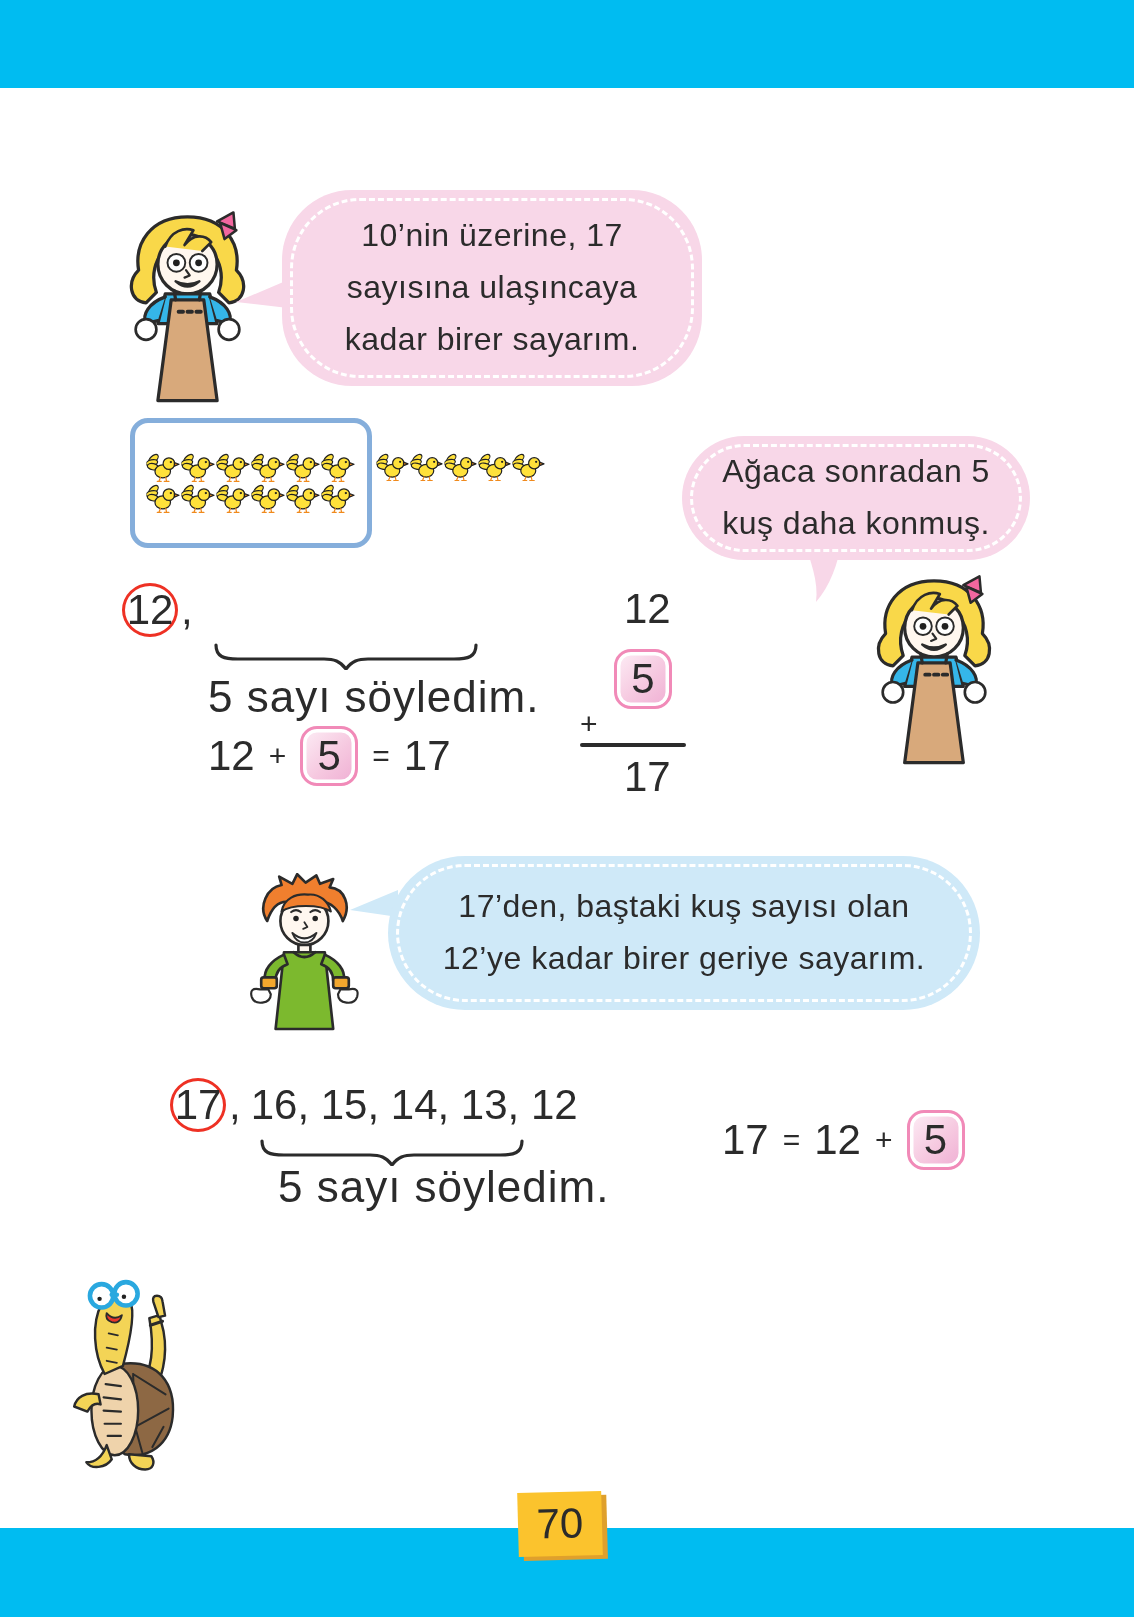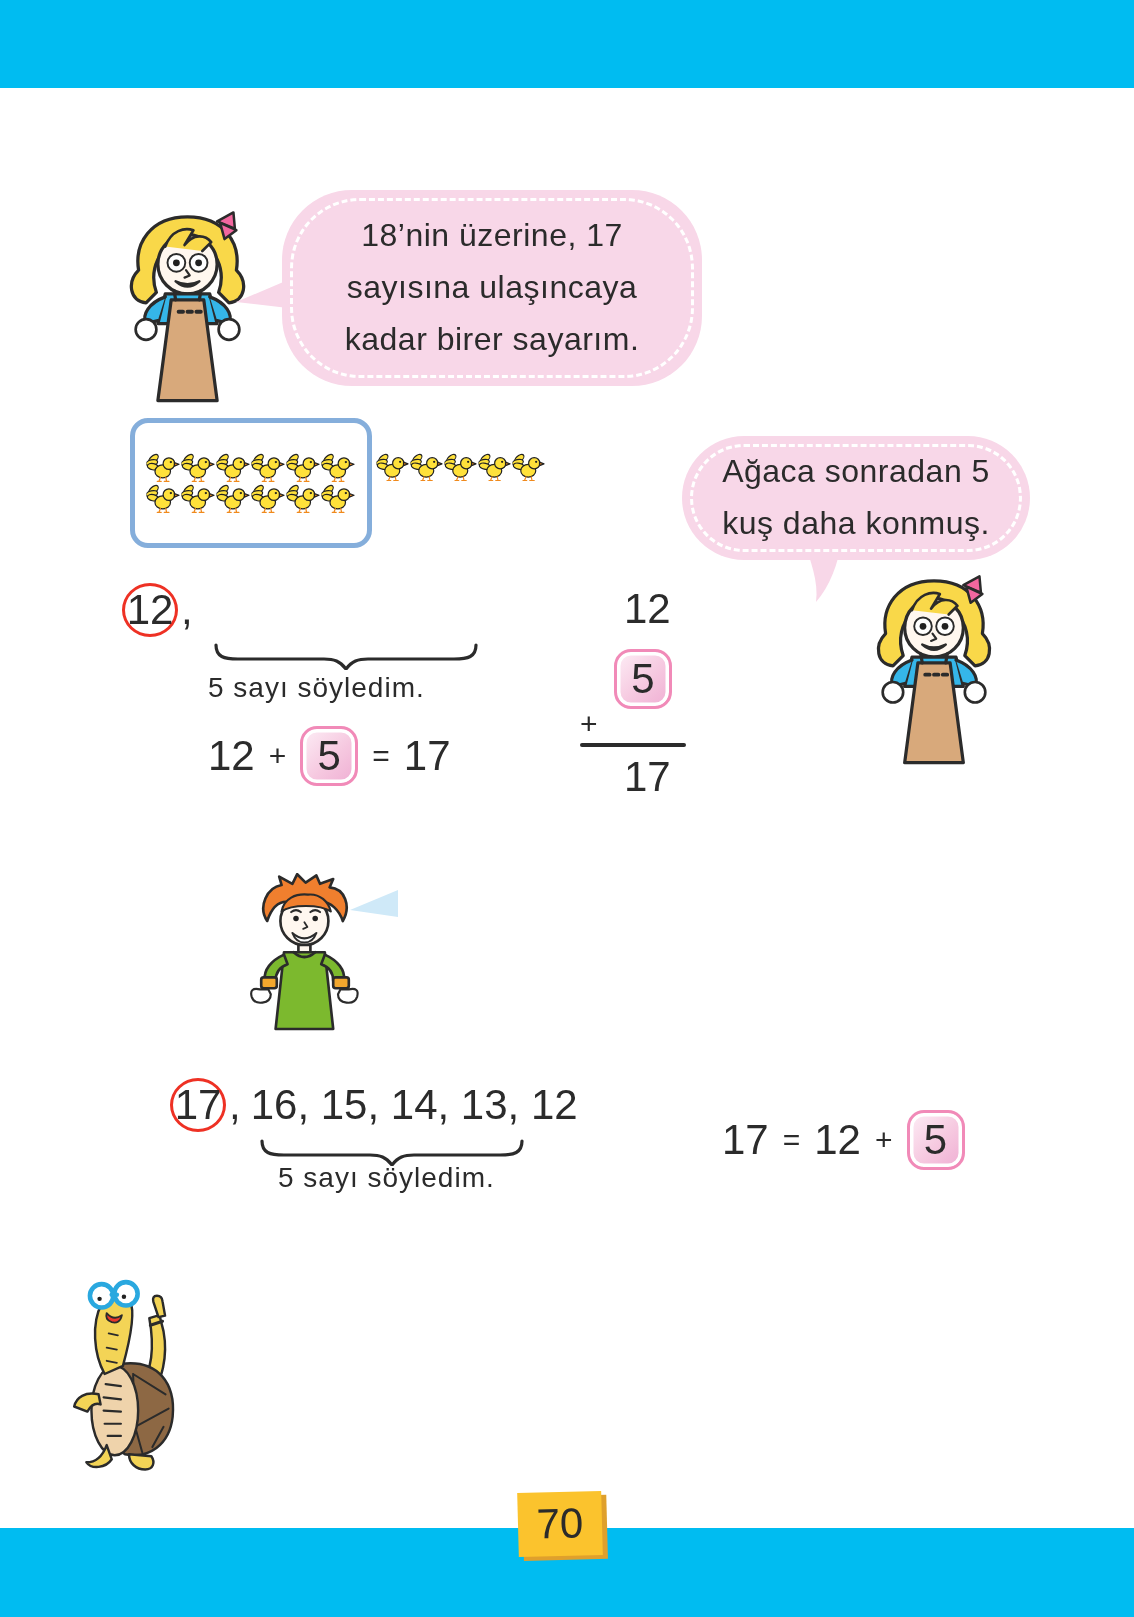--- a/index.html
+++ b/index.html
@@ -51,21 +51,21 @@
   .seq1 { left:122px; top:583px; }
   .seq2 { left:170px; top:1078px; }
   .circled {
     display:inline-flex; align-items:center; justify-content:center;
     width:56px; height:54px; border:3.5px solid var(--red-circle,#ee3124);
     border-radius:50%; box-sizing:border-box; margin-right:1px;
   }
   .seq-comma { margin:0 10px 0 2px; }
   .brace { position:absolute; }
   .brace path { stroke:#2b2b2b; stroke-width:3.2; fill:none; stroke-linecap:round; }
-  .brace-label { position:absolute; font-size:28px; letter-spacing:1px; white-space:nowrap; }
+  .brace-label { position:absolute; font-size:44px; letter-spacing:1px; white-space:nowrap; }
   .lbl1 { left:208px; top:672px; }
   .lbl2 { left:278px; top:1162px; }
 
   
   .equation { position:absolute; display:flex; align-items:center; font-size:42px; white-space:nowrap; }
   .eq1 { left:208px; top:726px; }
   .eq2 { left:722px; top:1110px; }
   .equation .op { font-size:30px; margin:0 14px; }
   .pinkbox {
     display:inline-flex; align-items:center; justify-content:center;
@@ -195,21 +195,21 @@
   <div class="char" style="left:105px;top:208px;width:165px;height:200px;">
     <svg viewBox="0 0 110 135">
         <use href="#girl-shape"></use>
       </svg>
   </div>
 
   <svg class="tail tail-pink" style="left:236px;top:276px;" width="52" height="38">
       <path d="M52,4 L0,26 L52,32 Z"></path>
     </svg>
   <div class="bubble pink b1">
-    <span>18’nin üzerine, 17 sayısına ulaşıncaya kadar birer sayarım.</span>
+    <span>10’nin üzerine, 17 sayısına ulaşıncaya kadar birer sayarım.</span>
   </div>
 
   <div class="chick-box">
       <svg class="chick" viewBox="0 0 44 40">
         <use href="#chick-shape"></use>
       </svg>
       <svg class="chick" viewBox="0 0 44 40">
         <use href="#chick-shape"></use>
       </svg>
       <svg class="chick" viewBox="0 0 44 40">
@@ -300,20 +300,23 @@
 
   <div class="char" style="left:236px;top:858px;width:138px;height:192px;">
     <svg viewBox="0 0 115 135">
         <use href="#boy-shape"></use>
       </svg>
   </div>
 
   <svg class="tail tail-blue" style="left:350px;top:886px;" width="48" height="36">
       <path d="M48,4 L0,24 L48,31 Z"></path>
     </svg>
+  <div class="bubble blue b3">
+    <span>17’den, baştaki kuş sayısı olan 12’ye kadar birer geriye sayarım.</span>
+  </div>
 
   <div class="seq-line seq2">
     <span class="circled">17</span>
       <span class="seq-comma">,</span>
       <span>16, 15, 14, 13, 12</span>
   </div>
   <svg class="brace" style="left:258px;top:1138px;" width="268" height="28" viewBox="0 0 268 28">
     <path d="M4,3 C4,15 12,17 26,17 L112,17 C122,17 128,19 134,27 C140,19 146,17 156,17 L242,17 C256,17 264,15 264,3"></path>
   </svg>
   <div class="brace-label lbl2">5 sayı söyledim.</div>

